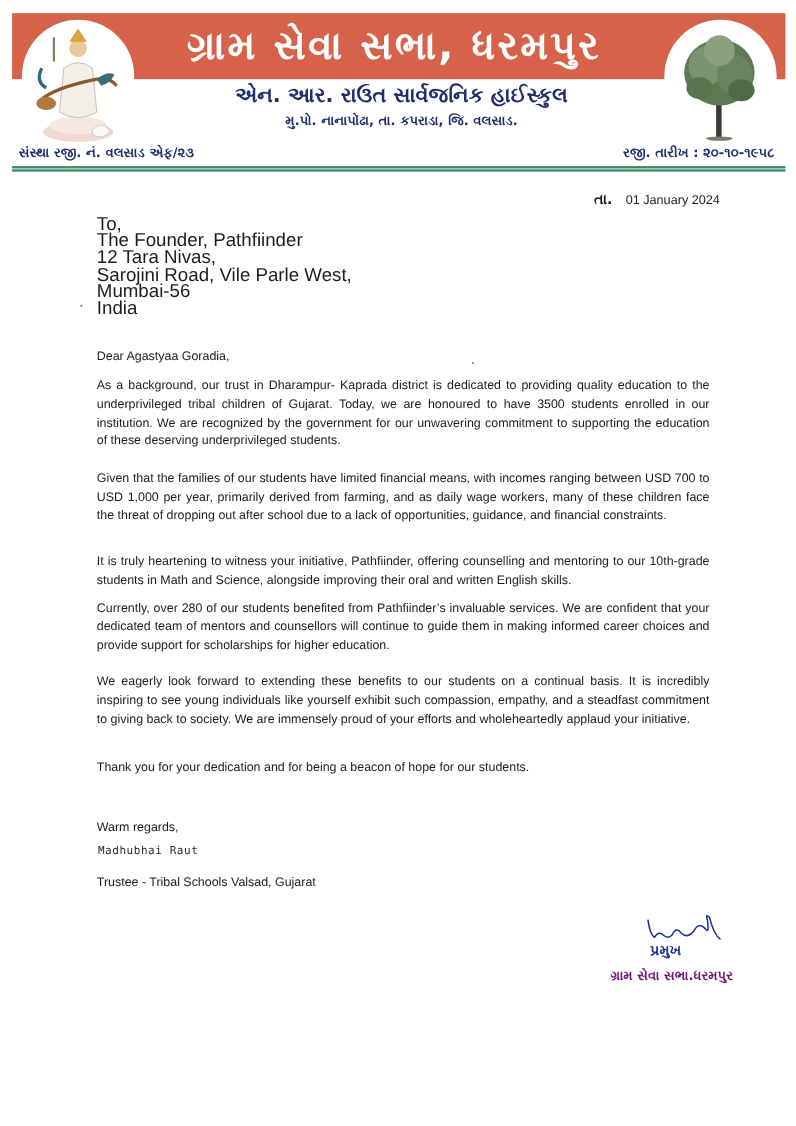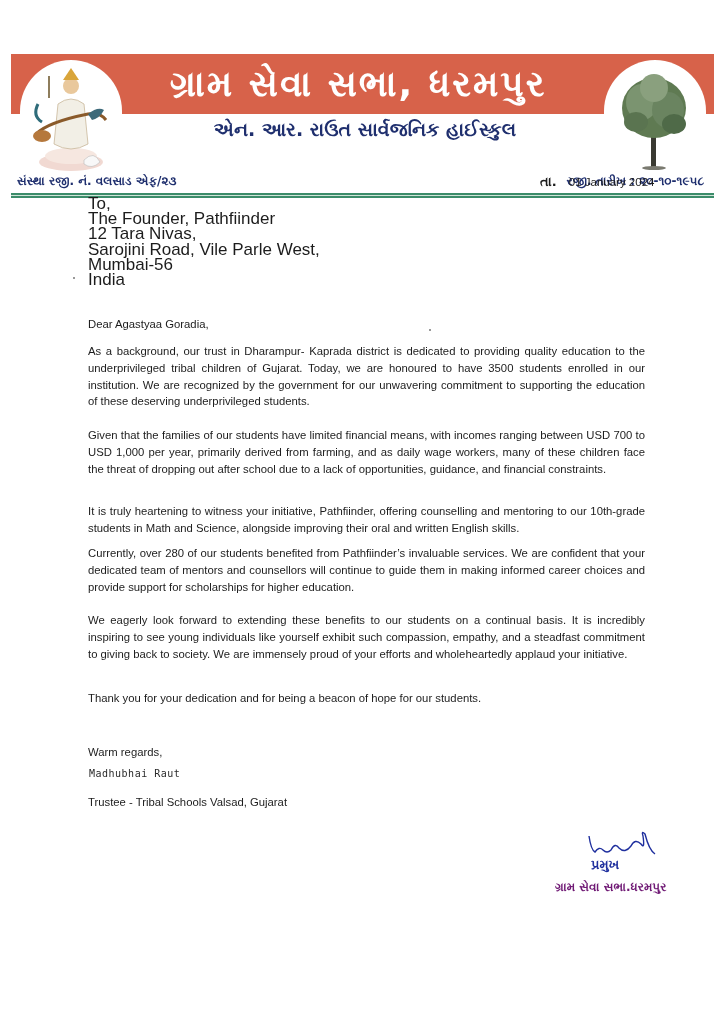--- a/index.html
+++ b/index.html
@@ -1,21 +1,21 @@
 <!DOCTYPE html>
 <html><head>
   <meta charset="utf-8">
   <style>
     html, body { margin: 0; padding: 0; background: #ffffff; }
     body {
       width: 724px; height: 1024px; position: relative; overflow: hidden;
       font-family: "Liberation Sans", "DejaVu Sans", sans-serif;
       color: #1c1c1c;
     }
-    .letterhead { position: absolute; left: 0; top: 0; width: 724px; height: 160px; margin-top: 42px; }
+    .letterhead { position: absolute; left: 0; top: 0; width: 724px; height: 160px; }
     .banner {
       position: absolute; left: 11px; top: 12px; width: 703px; height: 60px;
       background: #d7624a;
     }
     .banner-title {
       position: absolute; left: 118px; top: 12px; width: 480px; height: 60px;
       display: flex; align-items: center; justify-content: center;
       color: #ffffff; font-weight: bold; font-size: 36px; letter-spacing: 2px;
       font-family: "DejaVu Sans", sans-serif;
     }
@@ -70,21 +70,21 @@
     }
     .closing { position: absolute; left: 88px; font-size: 11.3px; }
     .signature-script {
       position: absolute; left: 89px; top: 768px; font-size: 10px;
       font-family: "DejaVu Sans Mono", monospace; color: #2a2a2a; letter-spacing: 0.5px;
     }
     .stamp { position: absolute; left: 555px; top: 828px; width: 150px; height: 75px; }
     .stamp-sign { position: absolute; left: 30px; top: 0; width: 80px; height: 32px; }
     .stamp-role {
       position: absolute; left: 36px; top: 29px; color: #1f2f9e; font-weight: bold; font-size: 13px;
-      font-family: Liberation Sans, sans-serif;
+      font-family: Liberation Mono, monospace;
     }
     .stamp-org {
       position: absolute; left: 0; top: 52px; color: #701a75; font-weight: bold; font-size: 12px;
       font-family: "DejaVu Sans", sans-serif; white-space: nowrap;
     }
     .speck { position: absolute; width: 2px; height: 2px; background: #777; border-radius: 1px; }
   </style>
 </head>
 <body>
 
@@ -113,20 +113,21 @@
     <ellipse cx="42" cy="102" rx="12" ry="2" fill="#7a7a70"></ellipse>
     <ellipse cx="42" cy="42" rx="32" ry="30" fill="#5f7a52"></ellipse>
     <ellipse cx="30" cy="36" rx="16" ry="18" fill="#7b9470"></ellipse>
     <ellipse cx="56" cy="44" rx="16" ry="18" fill="#6a8460"></ellipse>
     <ellipse cx="42" cy="22" rx="14" ry="14" fill="#8aa07e"></ellipse>
     <ellipse cx="24" cy="56" rx="12" ry="10" fill="#5a7450"></ellipse>
     <ellipse cx="62" cy="58" rx="12" ry="10" fill="#4f6a48"></ellipse>
   </svg>
 
   <div class="school-name">એન. આર. રાઉત સાર્વજનિક હાઈસ્કુલ</div>
+  <div class="school-address">મુ.પો. નાનાપોંઢા, તા. કપરાડા, જિ. વલસાડ.</div>
   <div class="reg-no">સંસ્થા રજી. નં. વલસાડ એફ/૨૩</div>
   <div class="reg-date">રજી. તારીખ : ૨૦-૧૦-૧૯૫૮</div>
   <div class="divider"></div>
 </div>
 
 <div class="date-line">
   <span class="date-prefix">તા.</span>
   <span>01 January 2024</span>
 </div>
 

